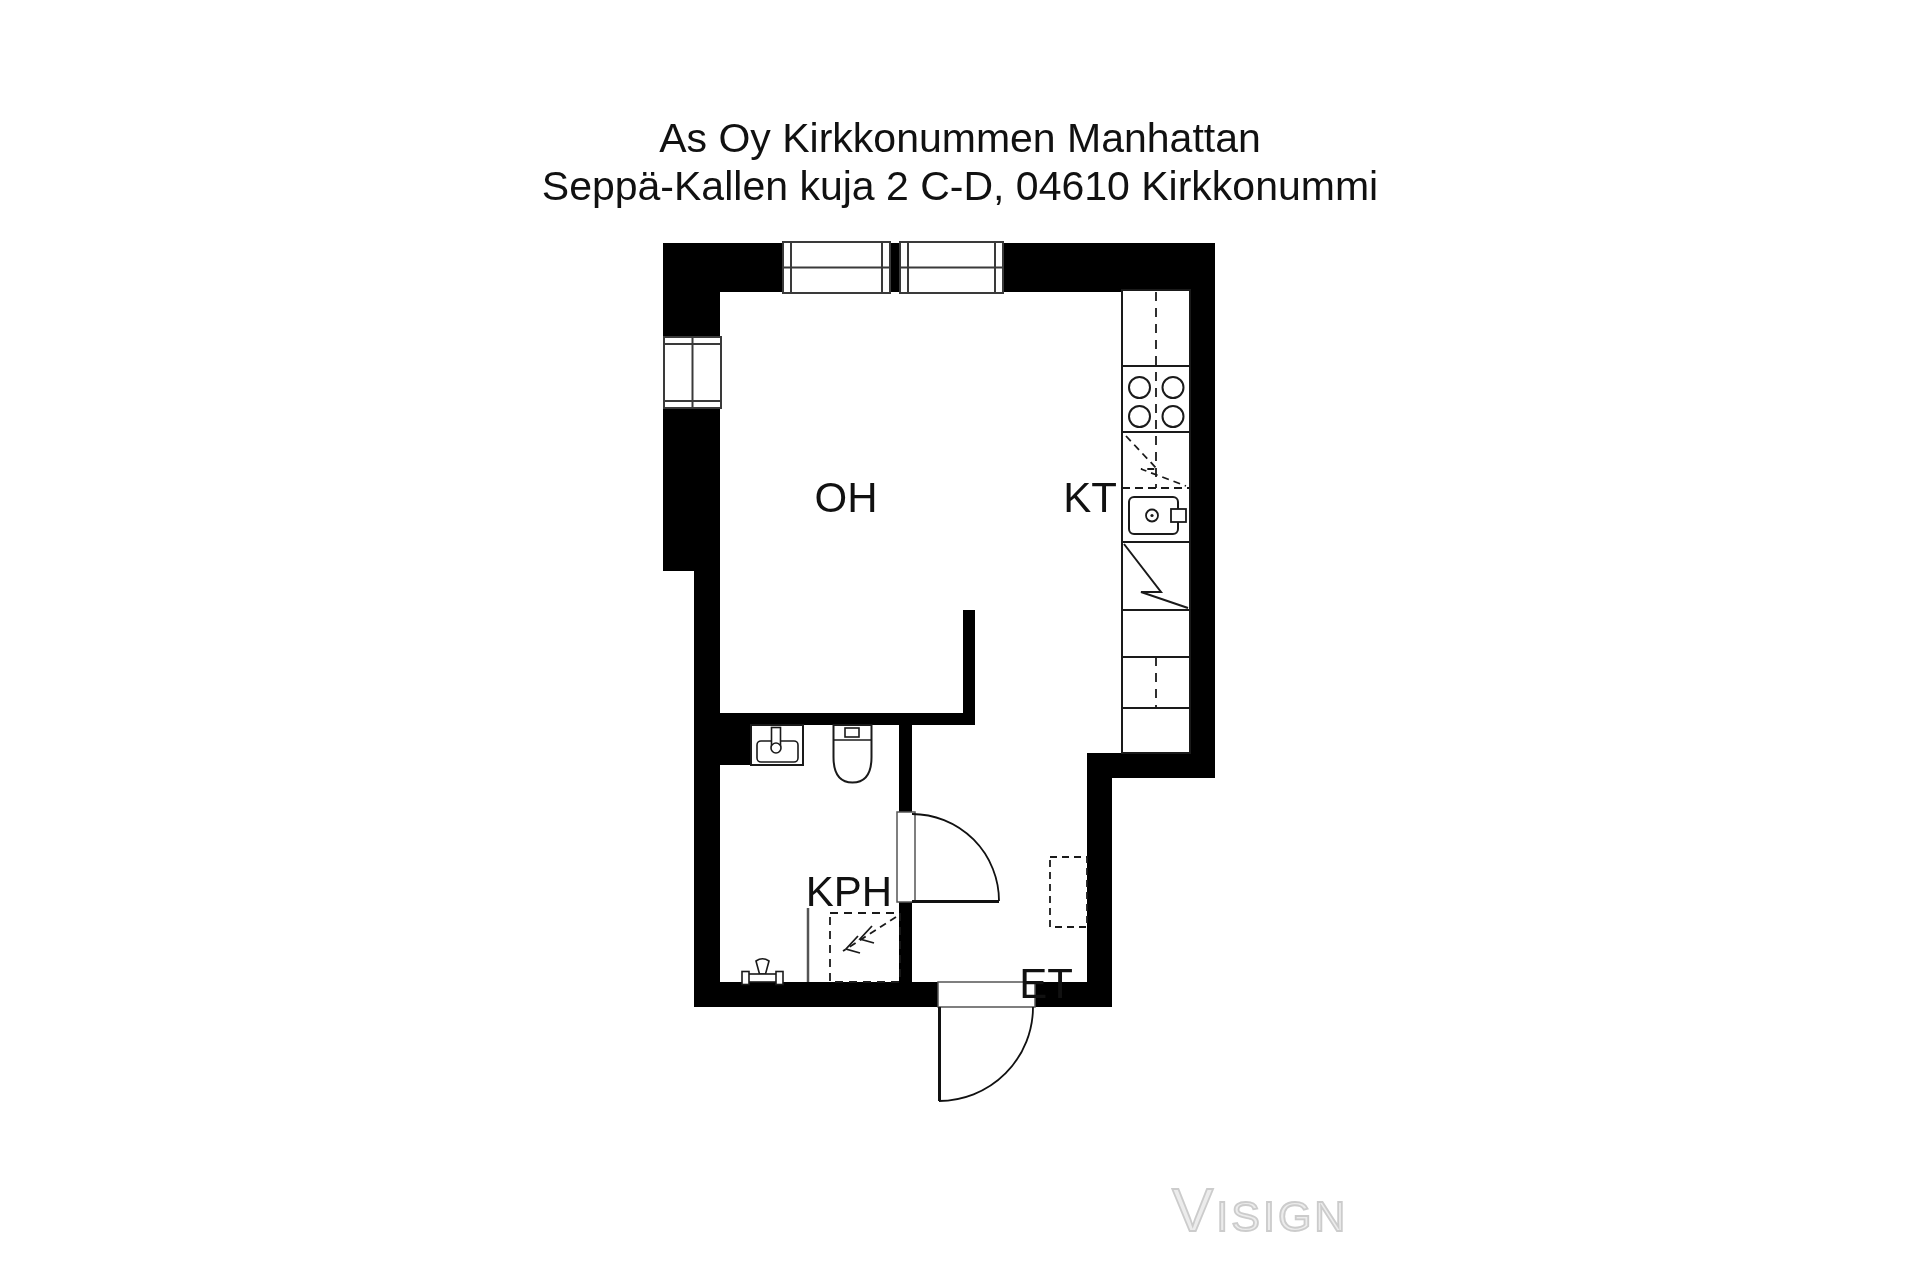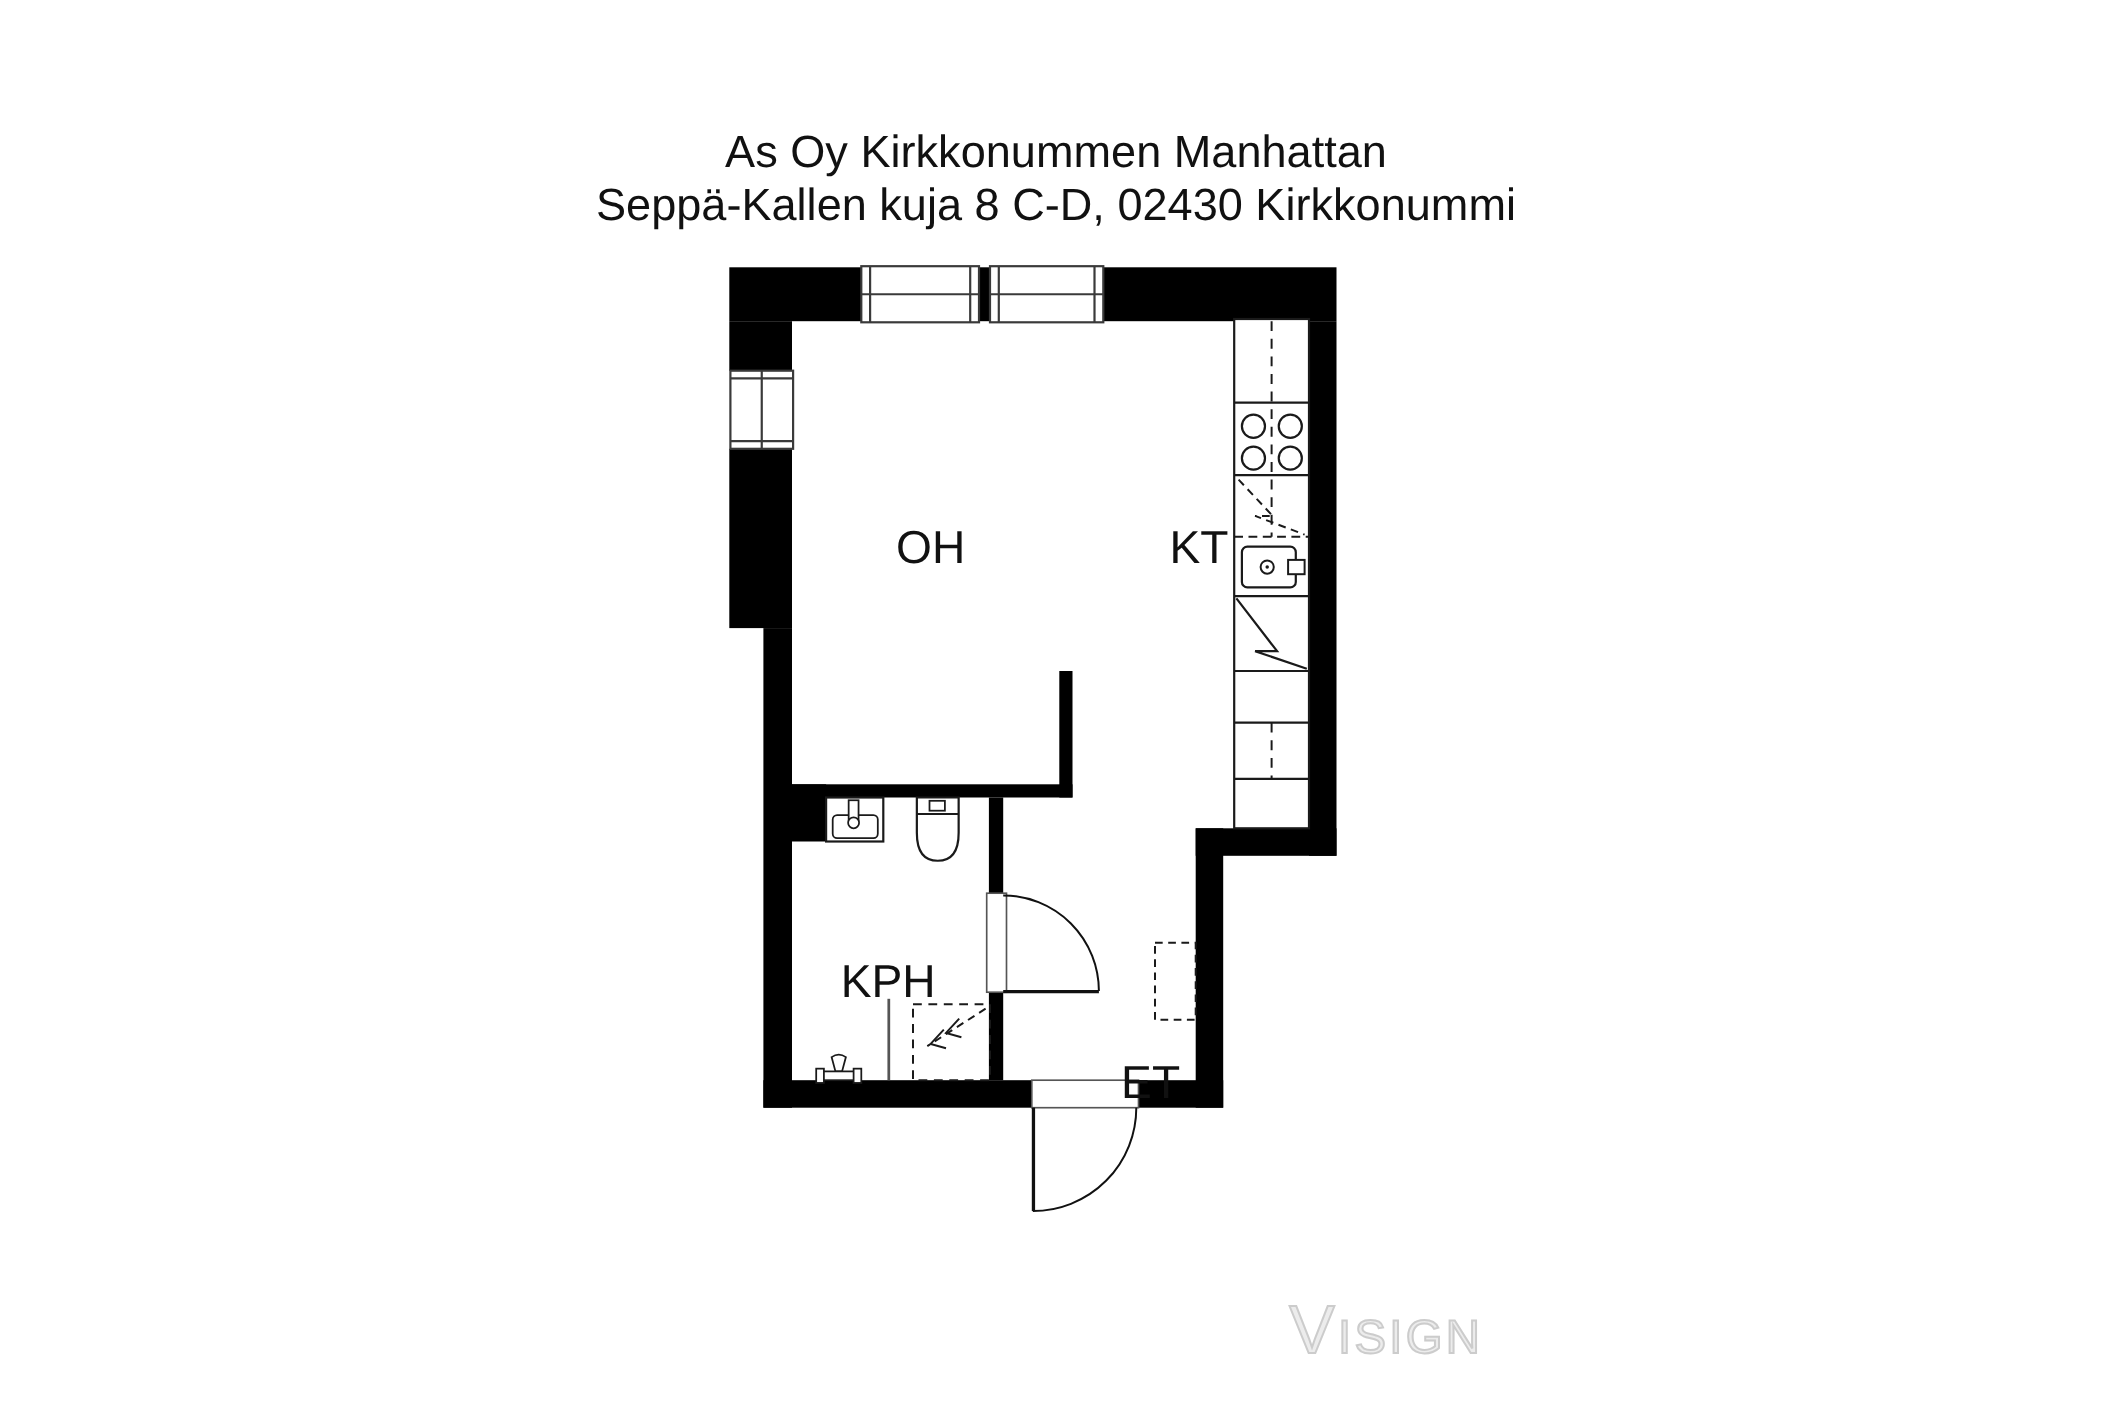--- a/index.html
+++ b/index.html
@@ -32,21 +32,21 @@
     line-height: 42px;
     color: #111111;
   }
   .room-label {
     font-size: 42px;
     color: #111111;
     text-align: center;
   }
   .room-oh  { left: 790px;  top: 434px; width: 112px; }
   .room-kt  { left: 1034px; top: 434px; width: 112px; }
-  .room-kph { left: 745px;  top: 828px; width: 125px; }
+  .room-kph { left: 767px;  top: 828px; width: 125px; text-align: right; }
   .room-et  { left: 996px;  top: 920px; width: 100px; }
   .footer-note {
     left: 755px; top: 1166px;
     font-size: 31px;
     color: #7d7d7d;
   }
   .brand-logo {
     left: 1172px; top: 1134px;
     font-family: Liberation Sans, sans-serif;
     font-variant: small-caps;
@@ -184,21 +184,21 @@
       </g>
     </g>
 
     <g fill="none" stroke="#1a1a1a">
       <rect x="1050" y="857" width="37" height="70" stroke-width="1.8" stroke-dasharray="7 5"></rect>
     </g>
   </svg>
 
   <div class="label page-title">
     <div>As Oy Kirkkonummen Manhattan</div>
-    <div>Seppä-Kallen kuja 8 C-D, 02430 Kirkkonummi</div>
+    <div>Seppä-Kallen kuja 2 C-D, 04610 Kirkkonummi</div>
   </div>
 
 
   <div class="label room-label room-oh">OH</div>
   <div class="label room-label room-kt">KT</div>
   <div class="label room-label room-kph">KPH</div>
   <div class="label room-label room-et">ET</div>
 
   <div class="label brand-logo">Visign</div>
 

